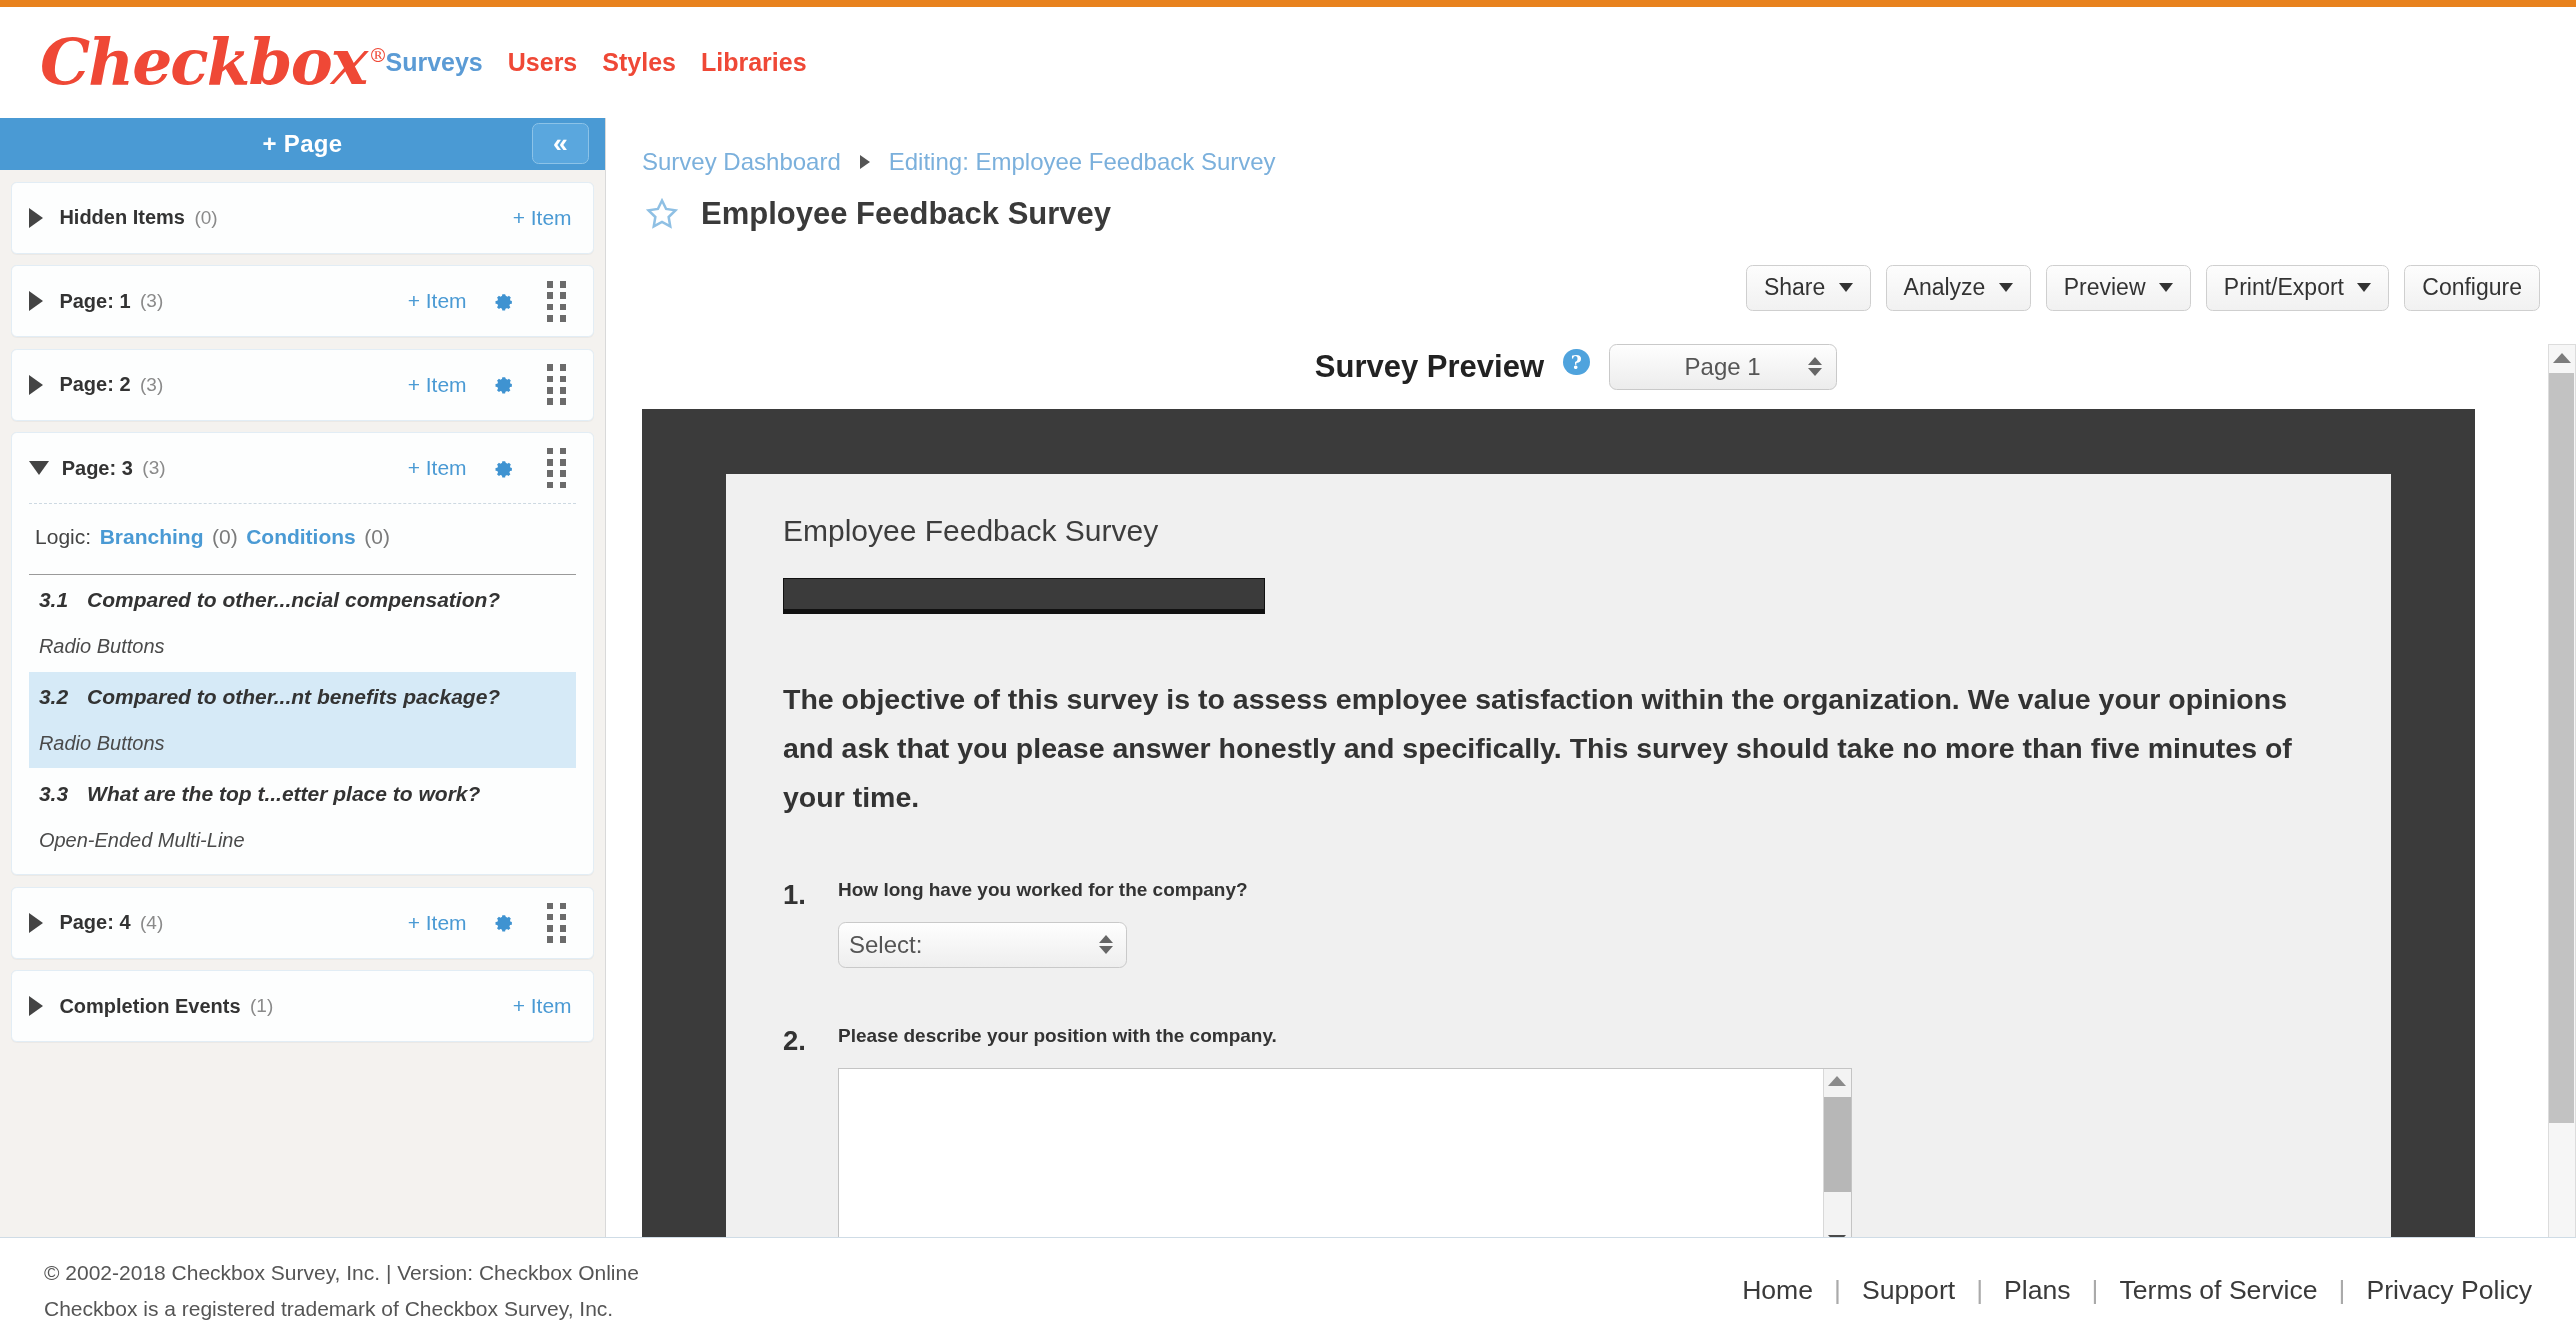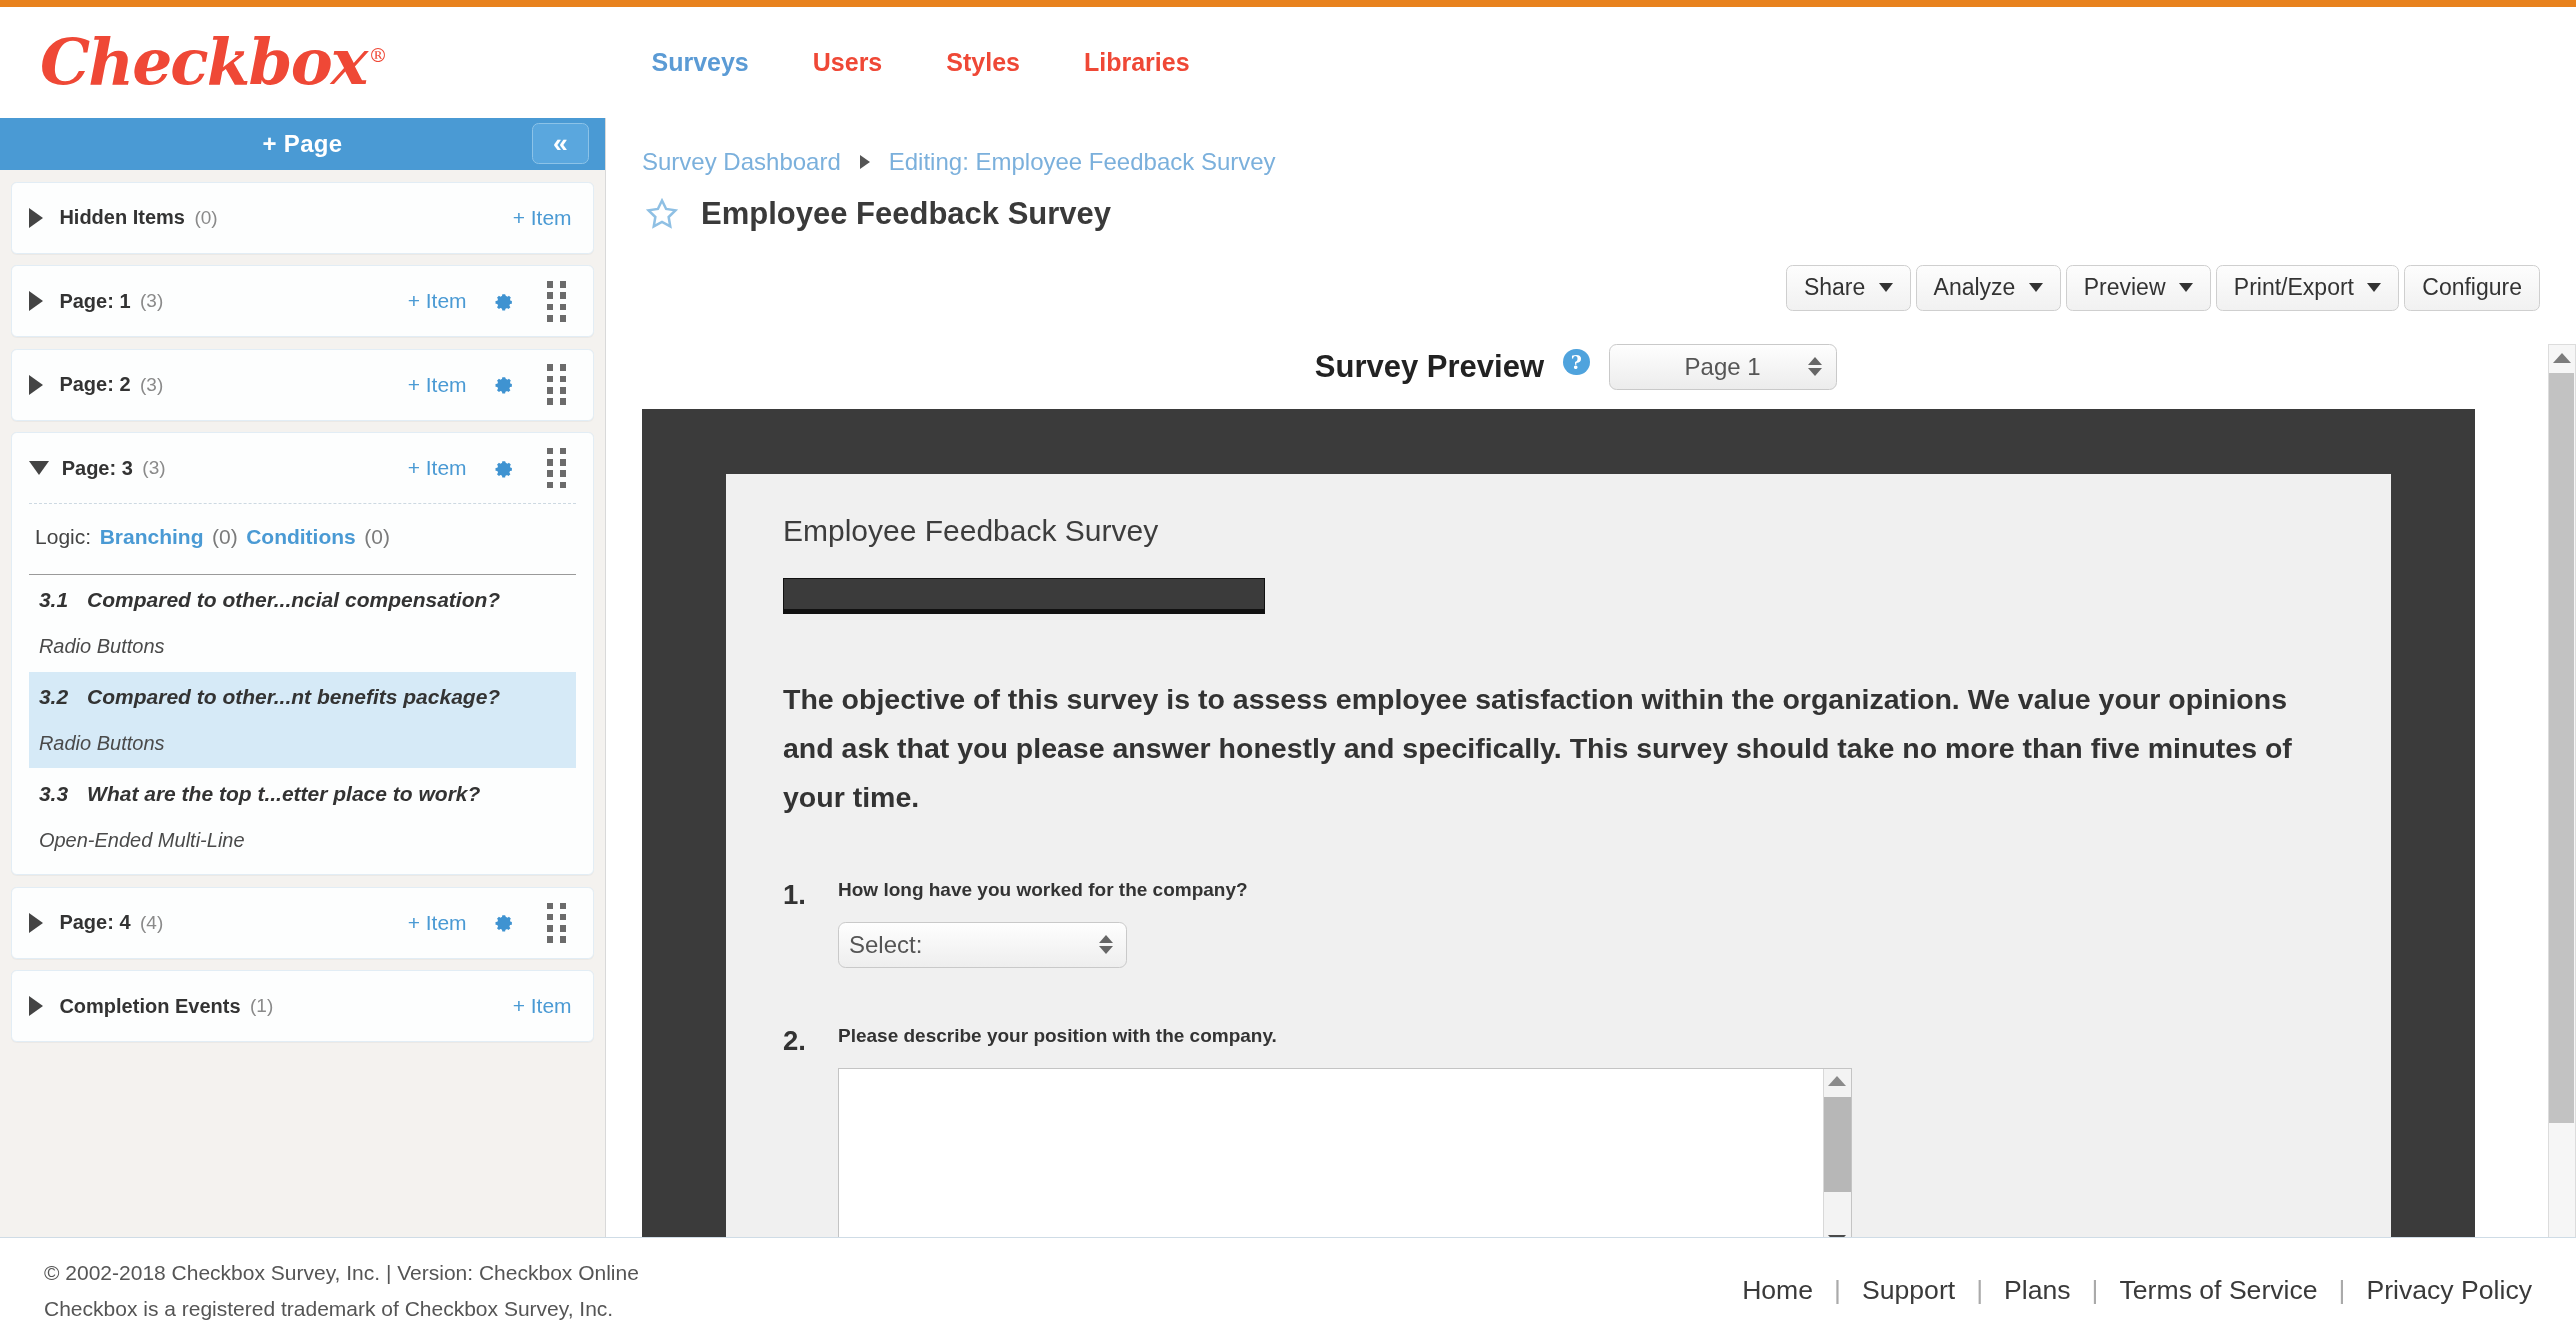--- a/index.html
+++ b/index.html
@@ -22,21 +22,21 @@
   .logo {
     margin-left: 40px; font-family: "DejaVu Serif", serif;
     font-size: 63px; font-weight: bold; font-style: italic;
     color: #ef4836; letter-spacing: -1.9px; position: relative;
     line-height: 1;
   }
   .logo .reg {
     font-size: 19px; vertical-align: super; font-style: normal;
     font-weight: normal; margin-left: 1.9px;
   }
-  .main-nav { display: flex; align-items: flex-start; margin-left: 266px; gap: 64px; }
+  .main-nav { display: flex; align-items: flex-start; gap: 25px; }
   .main-nav a {
     font-size: 25px; font-weight: bold; text-decoration: none;
     color: #ef4836;
   }
   .main-nav a.active { color: #5b9bd5; }
 
   .header-right {
     position: absolute; right: 38px; top: 31px;
     display: flex; align-items: center; gap: 28.5px;
   }
@@ -157,21 +157,21 @@
     margin: 0 5.7px;
   }
   .title-row {
     display: flex; align-items: center; padding: 19px 0 0 36px; position: relative;
   }
   .star { width: 40px; height: 38px; margin-right: 19px; }
   .page-title { font-size: 31px; font-weight: bold; color: #3a3a3a; }
 
   .toolbar {
     position: absolute; right: 36px; top: 147px;
-    display: flex; gap: 5px; align-items: center; border-radius: 14px;
+    display: flex; gap: 15px; align-items: center; border-radius: 14px;
   }
   .btn {
     height: 46px; padding: 0 17px; border-radius: 6.6px;
     border: 1.9px solid #cfcfcf;
     background: linear-gradient(to bottom, #fdfdfd 0%, #f1f1f1 100%);
     display: flex; align-items: center; gap: 13.3px; cursor: pointer;
     font-size: 23px; color: #333; white-space: nowrap;
   }
   .btn .arrow {
     width: 0; height: 0; border-left: 7.6px solid transparent;

